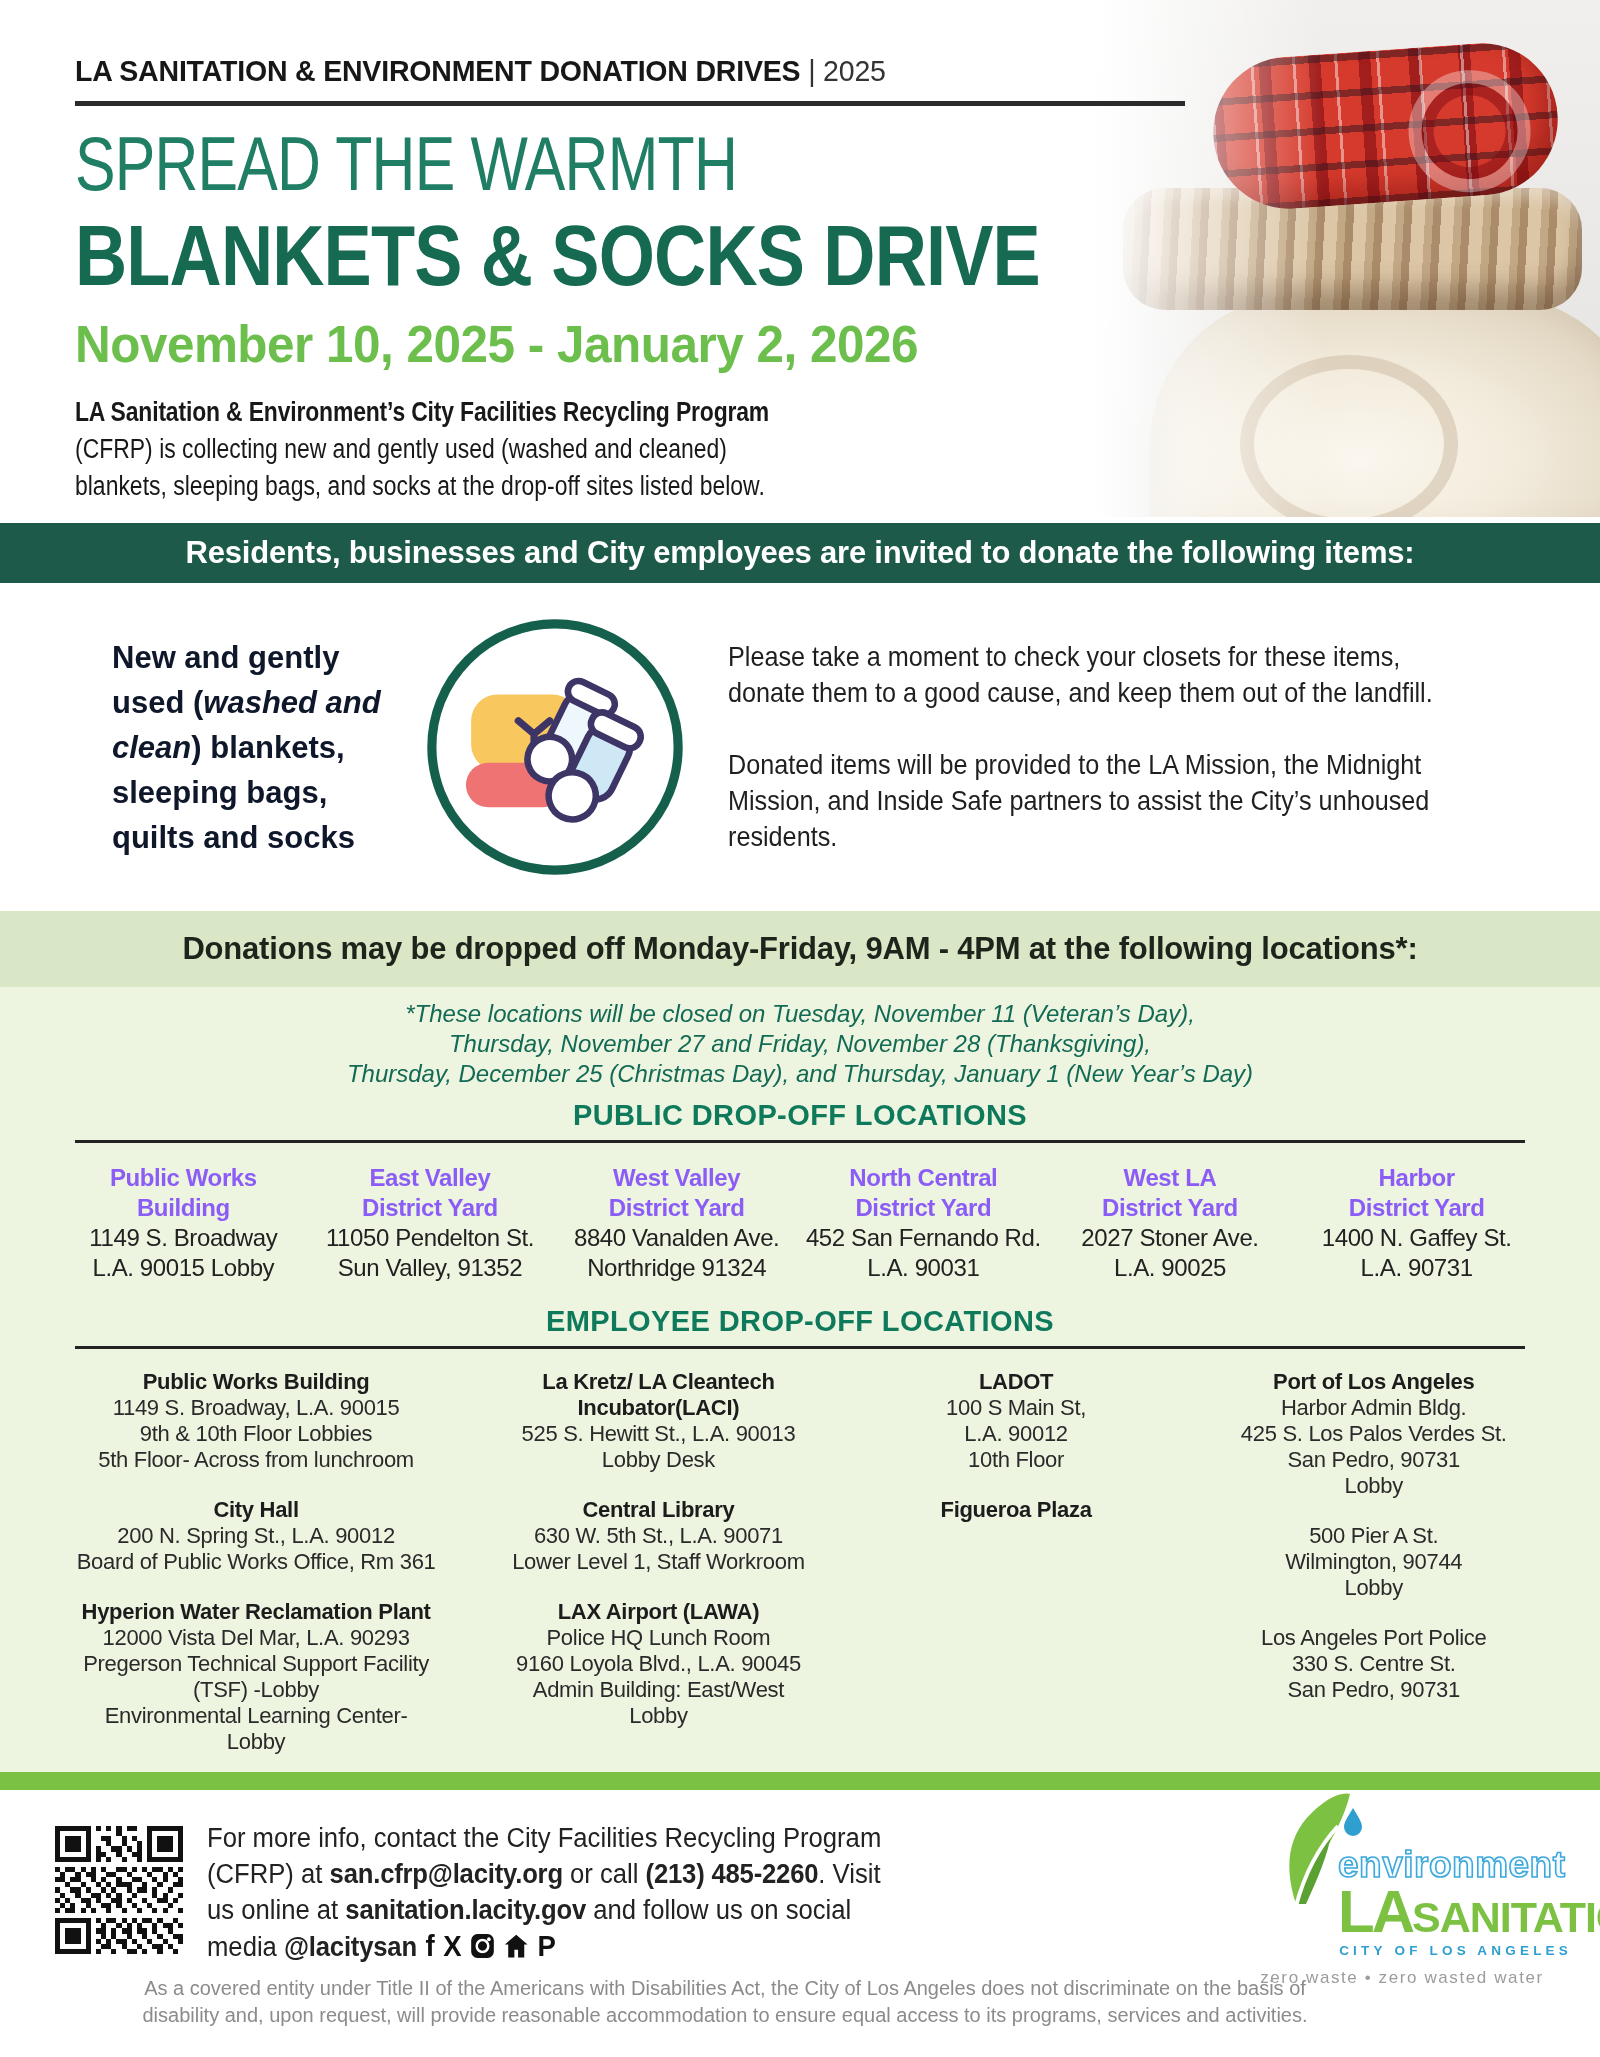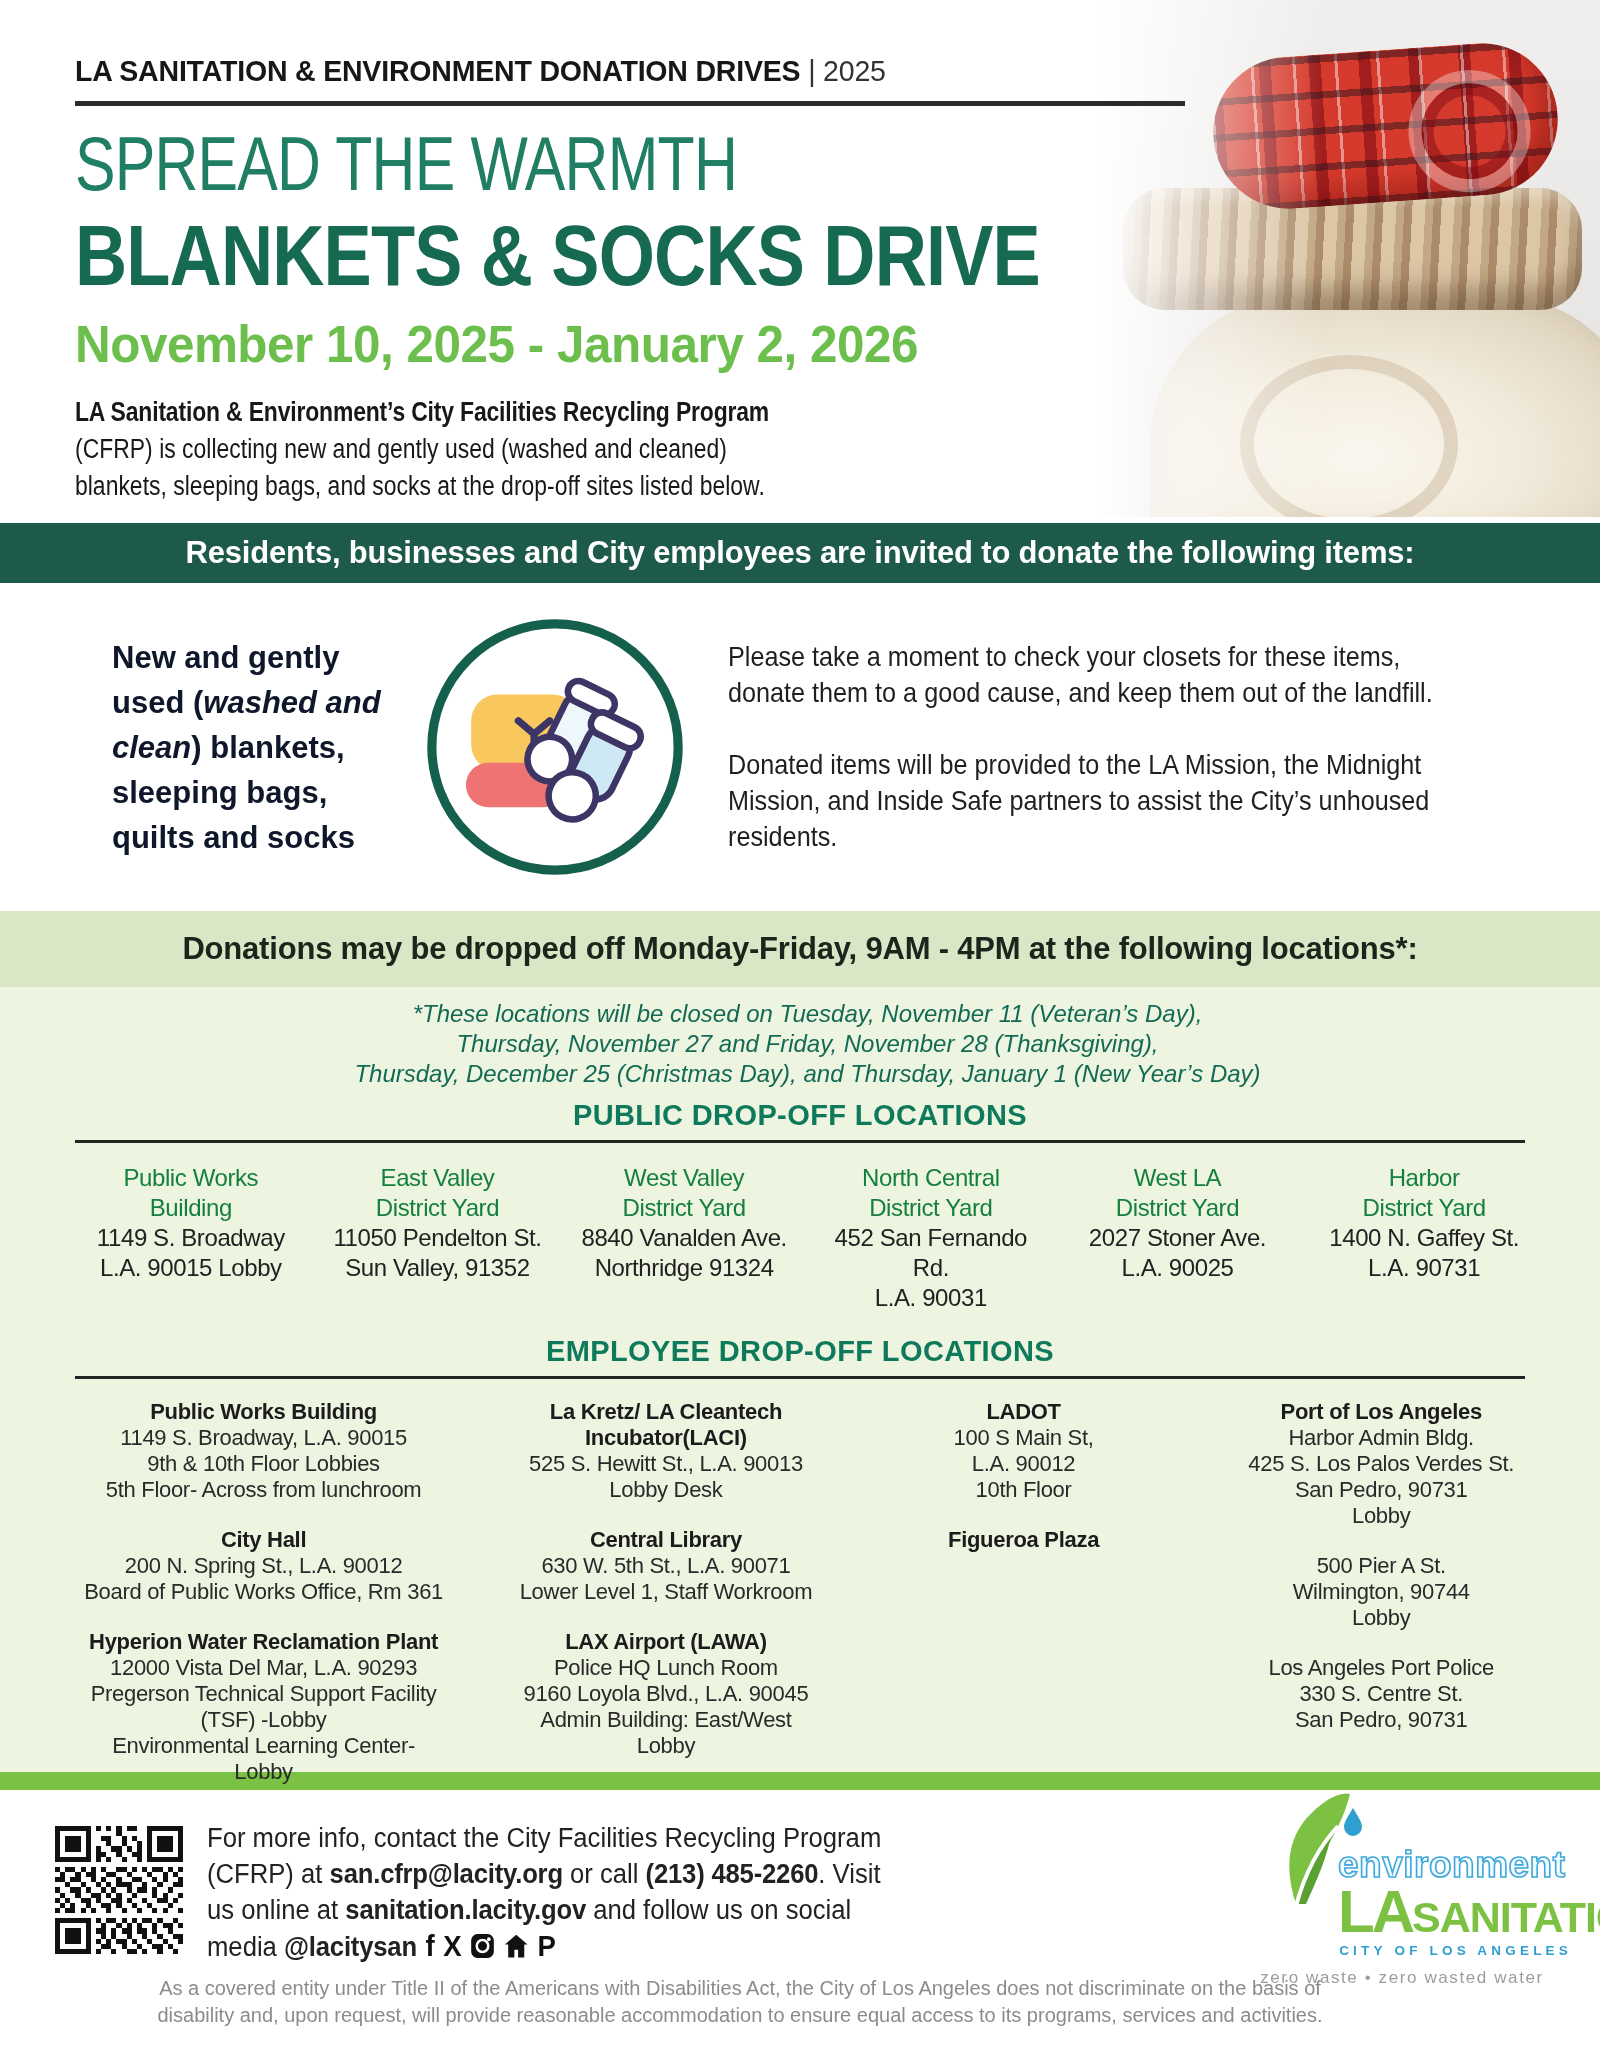--- a/index.html
+++ b/index.html
@@ -1,20 +1,20 @@
 <!DOCTYPE html>
 <html><head>
 <meta charset="utf-8">
 <style>
   html,body{margin:0;padding:0;}
   body{
     width:1600px;height:2057px;position:relative;background:#ffffff;
     font-family:"Liberation Sans", sans-serif;color:#1f1f1f;overflow:hidden;
   }
-  .pre{white-space:pre-line;margin-left:15px;}
+  .pre{white-space:pre-line;}
 
   
   .photo{position:absolute;top:0;right:0;width:505px;height:517px;overflow:hidden;
     background:linear-gradient(180deg,#f0efed 0%,#e8e6e4 70%,#e3e1df 100%);}
   .photo .fade{position:absolute;inset:0;background:linear-gradient(90deg,#ffffff 0%,rgba(255,255,255,0) 45%);}
   .roll-cream{position:absolute;left:55px;right:-45px;top:295px;height:280px;
     border-radius:150px 150px 24px 24px;
     background:radial-gradient(ellipse at 42% 58%, #fbf7ef 0%, #f3ecdd 38%, #e3d8c4 72%, #cfc2ab 100%);
     box-shadow:inset 0 -30px 40px rgba(120,100,70,.25);}
   .roll-cream:after{content:"";position:absolute;left:90px;top:60px;width:190px;height:150px;border-radius:50%;
@@ -63,21 +63,21 @@
   
   .dropbanner{height:76px;background:#d9e7c6;display:flex;align-items:center;justify-content:center;
     font-size:31px;font-weight:700;color:#1c241b;letter-spacing:-.2px;}
   .lightsec{background:#edf4e0;height:785px;box-sizing:border-box;padding-top:12px;}
   .closed{ text-align:center;font-style:italic;color:#136a54;font-size:24px;line-height:30px;font-weight:400;}
   .sechead{text-align:center;color:#0e7a5b;font-weight:700;font-size:29px;letter-spacing:.4px;margin-top:10px;}
   .sechead.emp{margin-top:22px;}
   .secline{height:3px;background:#232323;margin:8px 75px 0;}
   .pubgrid{display:grid;grid-template-columns:repeat(6,1fr);padding:20px 60px 0;text-align:center;
     font-size:24px;line-height:30px;color:#222;letter-spacing:-.4px;}
-  .loc-name{font-weight:400;color:#15803d;}
+  .loc-name{font-weight:700;color:#8b5cf6;}
   .empgrid{display:grid;grid-template-columns:1.16fr 1fr .92fr 1fr;padding:20px 40px 0;text-align:center;
     font-size:22px;line-height:26px;color:#2a2a2a;letter-spacing:-.3px;}
   .emp-entry{margin-bottom:24px;}
   .emp-name{font-weight:700;color:#1c1c1c;}
   .emp-name:empty{display:none;}
 
   
   .greenbar{height:18px;background:#7bc143;}
   .footer{position:relative;padding:30px 19px 0 55px;}
   .frow{display:flex;align-items:flex-start;}

